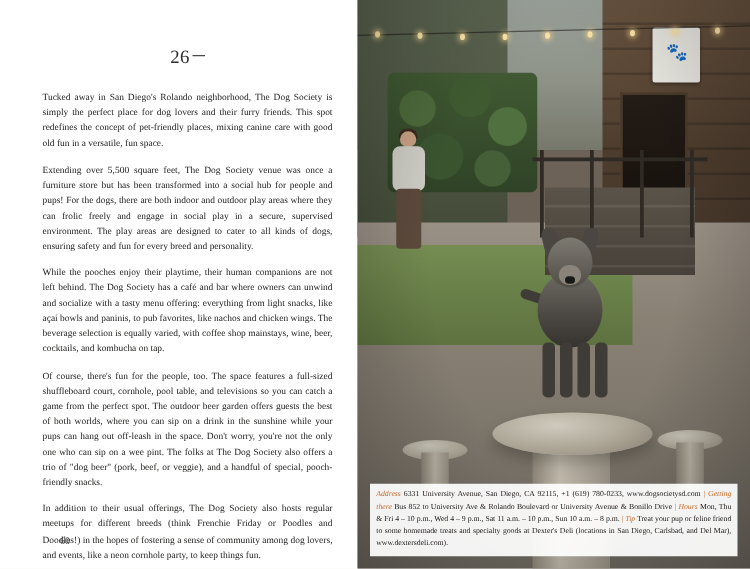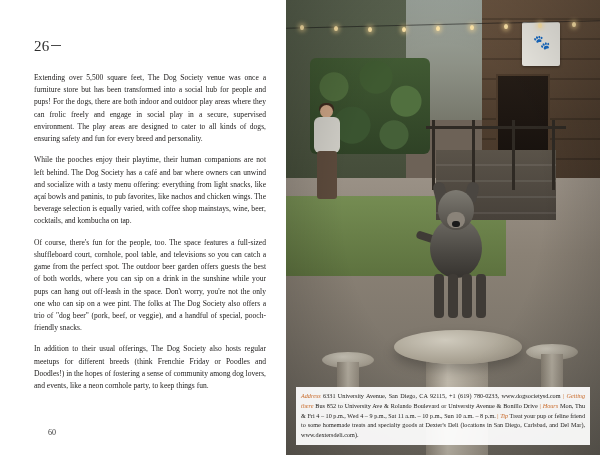--- a/index.html
+++ b/index.html
@@ -20,23 +20,24 @@
   #left-page {
     position: absolute;
     left: 0; top: 0;
     width: 286px; height: 455px;
     background: #ffffff;
     padding: 26px 20px 20px 34px;
   }
 
   .title-row {
     display: flex;
-    align-items: flex-end;
+    align-items: center;
     gap: 7px;
     margin-top: 8px;
+    flex-direction: column;
   }
   .chapter-num {
     font-family: "Liberation Serif", serif;
     font-size: 15px;
     color: #2e2e2e;
     letter-spacing: 0.2px;
     padding-top: 4px;
     white-space: nowrap;
   }
   .chapter-num .rule {
@@ -273,20 +274,21 @@
 
   <div id="left-page">
 
     <div class="title-row">
       <div class="chapter-num">
         <span>26</span><span class="rule"></span>
       </div>
     </div>
 
     <div class="body-copy">
+      <p>Tucked away in San Diego's Rolando neighborhood, The Dog Society is simply the perfect place for dog lovers and their furry friends. This spot redefines the concept of pet-friendly places, mixing canine care with good old fun in a versatile, fun space.</p>
       <p>Extending over 5,500 square feet, The Dog Society venue was once a furniture store but has been transformed into a social hub for people and pups! For the dogs, there are both indoor and outdoor play areas where they can frolic freely and engage in social play in a secure, supervised environment. The play areas are designed to cater to all kinds of dogs, ensuring safety and fun for every breed and personality.</p>
       <p>While the pooches enjoy their playtime, their human companions are not left behind. The Dog Society has a café and bar where owners can unwind and socialize with a tasty menu offering: everything from light snacks, like açaí bowls and paninis, to pub favorites, like nachos and chicken wings. The beverage selection is equally varied, with coffee shop mainstays, wine, beer, cocktails, and kombucha on tap.</p>
       <p>Of course, there's fun for the people, too. The space features a full-sized shuffleboard court, cornhole, pool table, and televisions so you can catch a game from the perfect spot. The outdoor beer garden offers guests the best of both worlds, where you can sip on a drink in the sunshine while your pups can hang out off-leash in the space. Don't worry, you're not the only one who can sip on a wee pint. The folks at The Dog Society also offers a trio of "dog beer" (pork, beef, or veggie), and a handful of special, pooch-friendly snacks.</p>
       <p>In addition to their usual offerings, The Dog Society also hosts regular meetups for different breeds (think Frenchie Friday or Poodles and Doodles!) in the hopes of fostering a sense of community among dog lovers, and events, like a neon cornhole party, to keep things fun.</p>
     </div>
 
     <div class="folio">60</div>
   </div>
 
   <div id="right-page">

